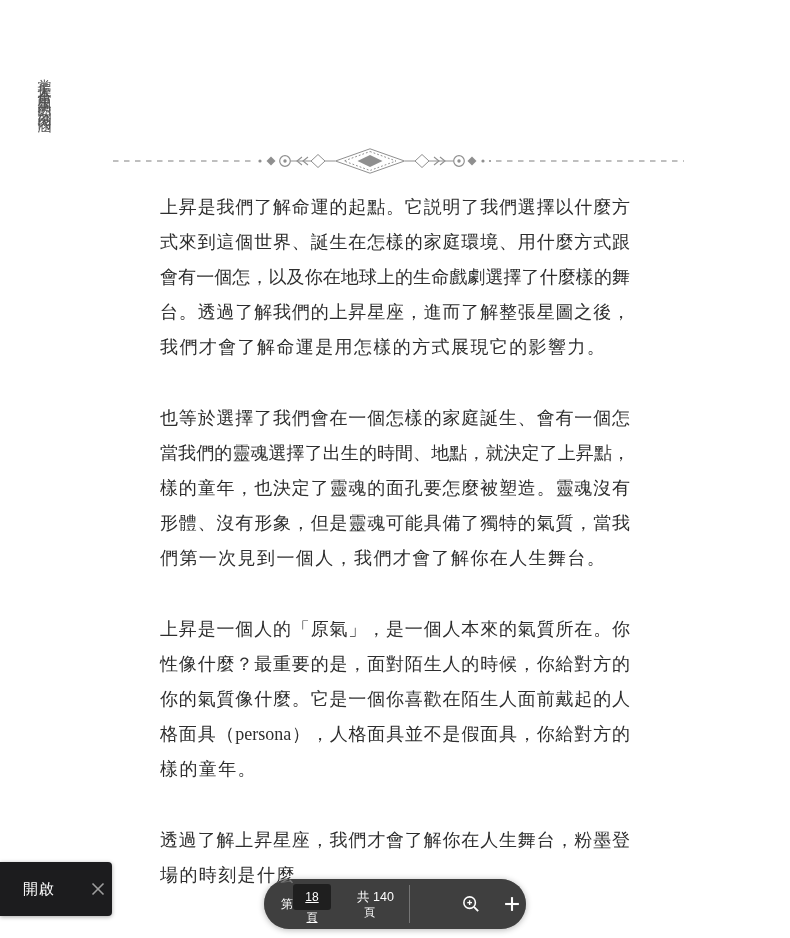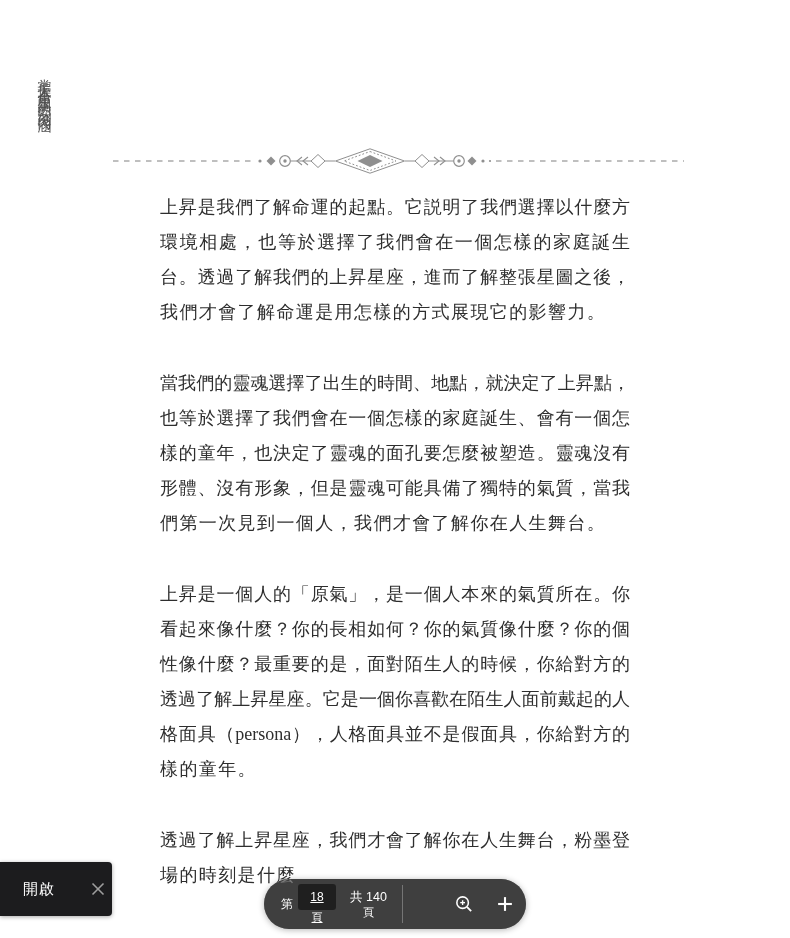--- a/index.html
+++ b/index.html
@@ -45,31 +45,31 @@
     background:rgba(78,78,78,0.55);
     -webkit-backdrop-filter:invert(0.82) grayscale(1);
     backdrop-filter:invert(0.82) grayscale(1);
     box-shadow:0 1px 6px rgba(0,0,0,0.3);
     display:flex;align-items:center;
     color:#ffffff;
     font-family:"Liberation Sans","DejaVu Sans",sans-serif;
   }
   .pill .lbl{font-size:12px;margin-left:17px;}
   .col{display:flex;flex-direction:column;align-items:center;}
-  .page-col{margin-left:5px;text-decoration:underline;}
+  .page-col{text-decoration:underline;}
   .page-input{
     width:38px;height:26px;box-sizing:border-box;
     background:rgba(0,0,0,0.5);border:none;border-radius:3px;
     color:#ffffff;font-size:12px;text-align:center;
     font-family:"Liberation Sans","DejaVu Sans",sans-serif;
     padding:0;outline:none;
   }
   .unit{font-size:11px;margin-top:1px;line-height:13px;}
   .total-col{margin-left:14px;}
-  .total-lbl{font-size:12.5px;line-height:15px;}
+  .total-lbl{font-size:12.5px;line-height:15px;margin-left:12px;}
   .vdiv{width:1px;height:38px;background:rgba(255,255,255,0.28);margin-left:15px;}
   .icon-btn{background:none;border:none;padding:0;display:flex;align-items:center;cursor:pointer;}
   .zoom-btn{margin-left:50px;}
   .plus-btn{margin-left:19px;}
 </style>
 </head>
 <body>
 
 <div class="side-title">掌握本命星圖的深刻內涵</div>
 
@@ -98,36 +98,36 @@
     <path d="M360 8.5 L364.5 13 L360 17.5 L355.5 13 Z" fill="#8f8f8f"></path>
     <circle cx="371" cy="13" r="1.6" fill="#8f8f8f"></circle>
     <circle cx="378" cy="13" r="1.1" fill="#8f8f8f"></circle>
     <line x1="384" y1="13" x2="572" y2="13" stroke="#aaaaaa" stroke-width="1.5" stroke-dasharray="5.5 5.5"></line>
   </svg>
 </div>
 
 <main class="content">
     <div class="para">
       <div class="line">上昇是我們了解命運的起點。它説明了我們選擇以什麼方</div>
-      <div class="line">環境相處，也等於選擇了我們會在一個怎樣的家庭誕生</div>
+      <div class="line">式來到這個世界、誕生在怎樣的家庭環境、用什麼方式跟</div>
+      <div class="line">會有一個怎，以及你在地球上的生命戲劇選擇了什麼樣的舞</div>
       <div class="line">台。透過了解我們的上昇星座，進而了解整張星圖之後，</div>
       <div class="line last">我們才會了解命運是用怎樣的方式展現它的影響力。</div>
     </div>
     <div class="para">
+      <div class="line">也等於選擇了我們會在一個怎樣的家庭誕生、會有一個怎</div>
       <div class="line">當我們的靈魂選擇了出生的時間、地點，就決定了上昇點，</div>
-      <div class="line">也等於選擇了我們會在一個怎樣的家庭誕生、會有一個怎</div>
       <div class="line">樣的童年，也決定了靈魂的面孔要怎麼被塑造。靈魂沒有</div>
       <div class="line">形體、沒有形象，但是靈魂可能具備了獨特的氣質，當我</div>
       <div class="line last">們第一次見到一個人，我們才會了解你在人生舞台。</div>
     </div>
     <div class="para">
       <div class="line">上昇是一個人的「原氣」，是一個人本來的氣質所在。你</div>
-      <div class="line">看起來像什麼？你的長相如何？你的氣質像什麼？你的個</div>
       <div class="line">性像什麼？最重要的是，面對陌生人的時候，你給對方的</div>
-      <div class="line">透過了解上昇星座。它是一個你喜歡在陌生人面前戴起的人</div>
+      <div class="line">你的氣質像什麼。它是一個你喜歡在陌生人面前戴起的人</div>
       <div class="line">格面具（persona），人格面具並不是假面具，你給對方的</div>
       <div class="line last">樣的童年。</div>
     </div>
     <div class="para">
       <div class="line">透過了解上昇星座，我們才會了解你在人生舞台，粉墨登</div>
       <div class="line last">場的時刻是什麼</div>
     </div>
   </main>
 
 <div class="open-bar">

